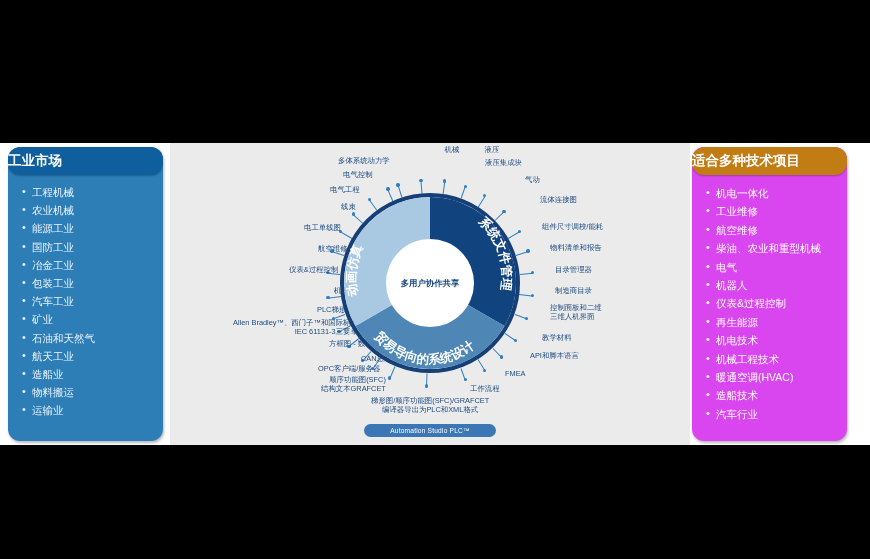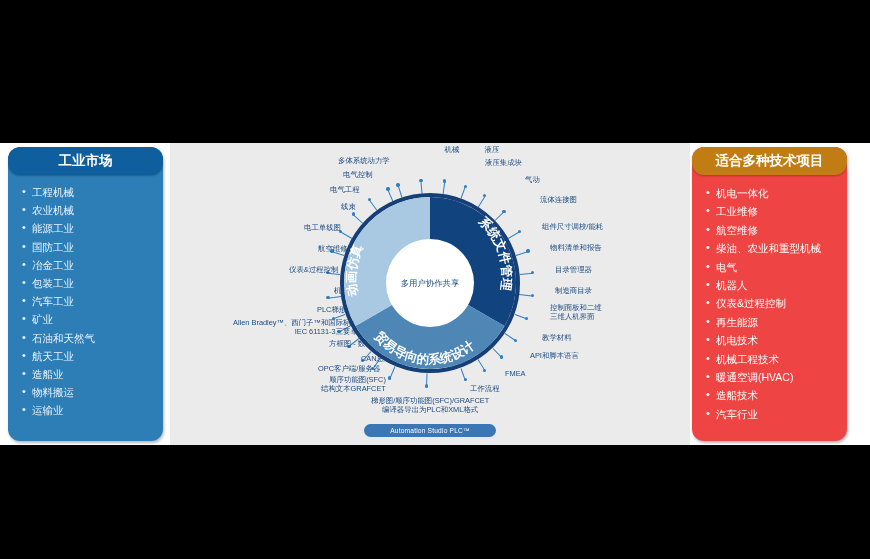--- a/index.html
+++ b/index.html
@@ -4,22 +4,22 @@
 <style>
   html,body{margin:0;padding:0;background:#000;}
   body{width:870px;height:559px;overflow:hidden;font-family:"Liberation Sans","DejaVu Sans",sans-serif;}
   #stage{position:relative;width:870px;height:559px;background:#000;}
   #band{position:absolute;left:0;top:143px;width:870px;height:302px;background:#ffffff;}
 
   
   .panel{position:absolute;top:147px;width:155px;height:294px;border-radius:12px;overflow:hidden;
          box-shadow:1px 2px 3px rgba(0,0,0,.28);}
   .panel.left{left:8px;background:#2d7eb6;}
-  .panel.right{left:692px;background:#ef4444;}
-  .panel-head{height:28px;line-height:28px;text-align:center;color:#fff;font-weight:bold;font-size:13.5px;
+  .panel.right{left:692px;background:#d946ef;}
+  .panel-head{height:28px;line-height:28px;color:#fff;font-weight:bold;font-size:13.5px;
               border-radius:12px;position:relative;z-index:2;}
   .panel.left .panel-head{background:#0f5f9f;box-shadow:0 1px 2px rgba(0,0,0,.25);}
   .panel.right .panel-head{background:#c27c14;box-shadow:0 1px 2px rgba(0,0,0,.25);}
   .panel ul{list-style:none;margin:0;padding:8px 0 0 14px;}
   .panel.left li{color:#eaf3fb;font-size:10.5px;line-height:18.2px;position:relative;padding-left:10px;}
   .panel.right li{color:#ffffff;font-size:10.5px;line-height:18.2px;position:relative;padding-left:10px;}
   .panel li:before{content:"•";position:absolute;left:0;top:-1px;font-size:11px;}
   .panel.right ul{padding-top:9px;}
   .panel.right li{line-height:18.4px;}
 
@@ -32,21 +32,21 @@
   .cap{position:absolute;color:#1b4a80;font-size:7.4px;line-height:9.4px;white-space:nowrap;}
   .cap.r{text-align:right;}
   .cap.c{text-align:center;}
 
   .spoke{position:absolute;background:#2f7fc1;height:1px;transform-origin:0 50%;}
   .dot{position:absolute;width:3.4px;height:3.4px;border-radius:50%;background:#2f7fc1;}
 
   #badge{position:absolute;left:calc(50% - 66px);top:281px;width:132px;height:13px;border-radius:7px;
          background:#3c77b5;color:#fff;font-size:6.6px;line-height:13px;text-align:center;letter-spacing:.2px;}
   #centerText{position:absolute;left:0;top:0;width:100%;height:100%;display:flex;align-items:center;
-              justify-content:center;color:#1b4a80;font-size:8.4px;font-weight:normal;}
+              justify-content:center;color:#1b4a80;font-size:8.4px;font-weight:bold;}
 </style>
 </head>
 <body>
 
 <div id="stage">
   <div id="band"></div>
 
   <div class="panel left">
     <div class="panel-head">工业市场</div>
     <ul id="leftList">

